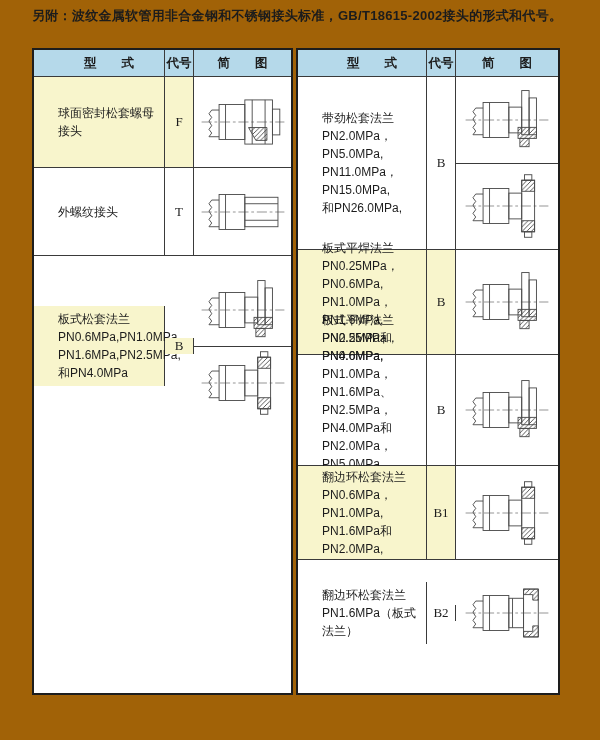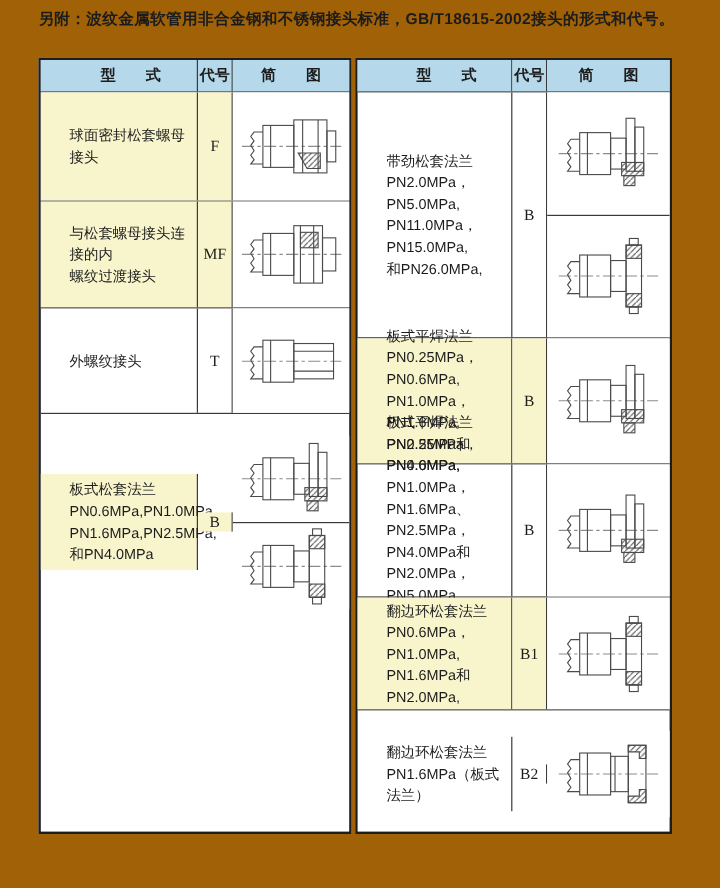--- a/index.html
+++ b/index.html
@@ -148,32 +148,20 @@
       <div class="cell c-diag">
         <div class="sub">
             <svg class="diag" viewBox="0 0 100 72">
               <use href="#fit-f"></use>
             </svg>
           </div>
       </div>
     </div>
 
 
-    <div class="row hl" style="height:89px">
-      <div class="cell c-type">与松套螺母接头连接的内
-螺纹过渡接头</div>
-      <div class="cell c-code">MF</div>
-      <div class="cell c-diag">
-        <div class="sub">
-            <svg class="diag" viewBox="0 0 100 72">
-              <use href="#fit-mf"></use>
-            </svg>
-          </div>
-      </div>
-    </div>
 
     <div class="row" style="height:88px">
       <div class="cell c-type">外螺纹接头</div>
       <div class="cell c-code">T</div>
       <div class="cell c-diag">
         <div class="sub">
             <svg class="diag" viewBox="0 0 100 72">
               <use href="#fit-t"></use>
             </svg>
           </div>
@@ -201,21 +189,21 @@
     </div>
   </div>
 
   <div class="tbl tbl-right">
     <div class="row thead">
       <div class="cell c-type">型　　式</div>
       <div class="cell c-code">代号</div>
       <div class="cell c-diag thead-diag" style="flex-direction: row; align-items: center; justify-content: center; background: var(--header-bg);">简　　图</div>
     </div>
 
-    <div class="row" style="height:205px">
+    <div class="row" style="height:173px">
       <div class="cell c-type">带劲松套法兰
 PN2.0MPa，PN5.0MPa,
 PN11.0MPa，PN15.0MPa,
 和PN26.0MPa,</div>
       <div class="cell c-code">B</div>
       <div class="cell c-diag">
         <div class="sub">
             <svg class="diag" viewBox="0 0 100 72">
               <use href="#fit-flange1"></use>
             </svg>

